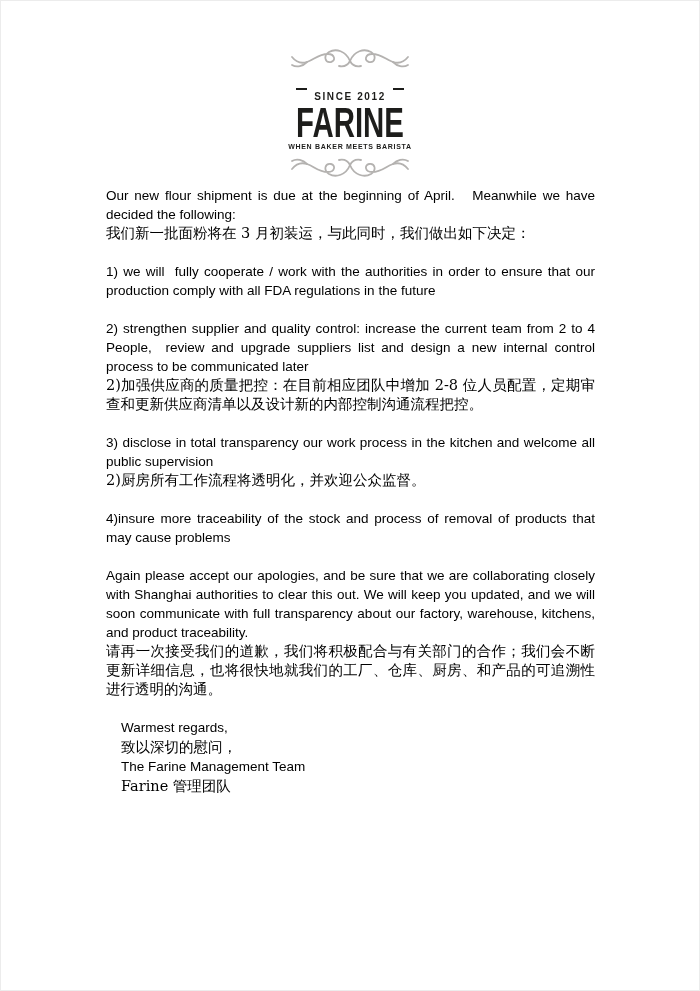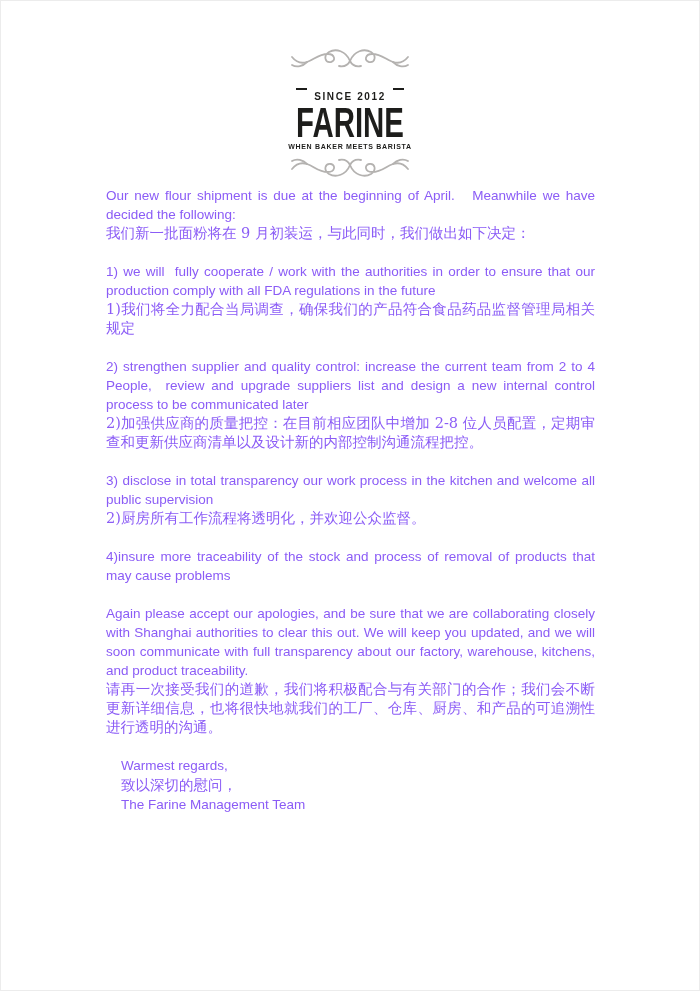--- a/index.html
+++ b/index.html
@@ -43,21 +43,21 @@
   }
   .brand-row { line-height:38px; height:38px; }
   .tagline {
     font-size:7px; font-weight:bold; letter-spacing:0.7px;
     margin-top:3px; white-space:nowrap;
   }
 
   
   .letter-body {
     position:absolute; top:186px; left:106px; width:489px;
-    font-size:13.5px; line-height:19px; color:#8b5cf6;
+    font-size:13.5px; line-height:19px; color:#000000;
     text-align:justify;
   }
   .para { margin-bottom:19px; }
   .zh {
     font-family:"DejaVu Serif", "Liberation Serif", serif;
     font-size:14.5px;
   }
   .signature { margin-top:19px; text-align:left; }
   .signature div { line-height:19.5px;margin-left:15px; }
 </style>
@@ -103,26 +103,25 @@
           </g>
         </g>
       </svg>
     </div>
   </header>
 
   <main class="letter-body">
 
     <div class="para">
       <div class="en">Our new flour shipment is due at the beginning of April. &nbsp; Meanwhile we have decided the following:</div>
-      <div class="zh">我们新一批面粉将在 9 月初装运，与此同时，我们做出如下决定：</div>
+      <div class="zh">我们新一批面粉将在 3 月初装运，与此同时，我们做出如下决定：</div>
     </div>
 
     <div class="para">
       <div class="en">1) we will &nbsp;fully cooperate / work with the authorities in order to ensure that our production comply with all FDA regulations in the future</div>
-      <div class="zh">1)我们将全力配合当局调查，确保我们的产品符合食品药品监督管理局相关规定</div>
     </div>
 
     <div class="para">
       <div class="en">2) strengthen supplier and quality control: increase the current team from 2 to 4 People, &nbsp;review and upgrade suppliers list and design a new internal control process to be communicated later</div>
       <div class="zh">2)加强供应商的质量把控：在目前相应团队中增加 2-8 位人员配置，定期审查和更新供应商清单以及设计新的内部控制沟通流程把控。</div>
     </div>
 
     <div class="para">
       <div class="en">3) disclose in total transparency our work process in the kitchen and welcome all public supervision</div>
       <div class="zh">2)厨房所有工作流程将透明化，并欢迎公众监督。</div>
@@ -134,16 +133,17 @@
 
     <div class="para">
       <div class="en">Again please accept our apologies, and be sure that we are collaborating closely with Shanghai authorities to clear this out. We will keep you updated, and we will soon communicate with full transparency about our factory, warehouse, kitchens, and product traceability.</div>
       <div class="zh">请再一次接受我们的道歉，我们将积极配合与有关部门的合作；我们会不断更新详细信息，也将很快地就我们的工厂、仓库、厨房、和产品的可追溯性进行透明的沟通。</div>
     </div>
 
     <div class="signature">
       <div class="en">Warmest regards,</div>
       <div class="zh">致以深切的慰问，</div>
       <div class="en">The Farine Management Team</div>
+      <div class="zh">Farine 管理团队</div>
     </div>
 
   </main>
 </div>
 
 </body></html>

